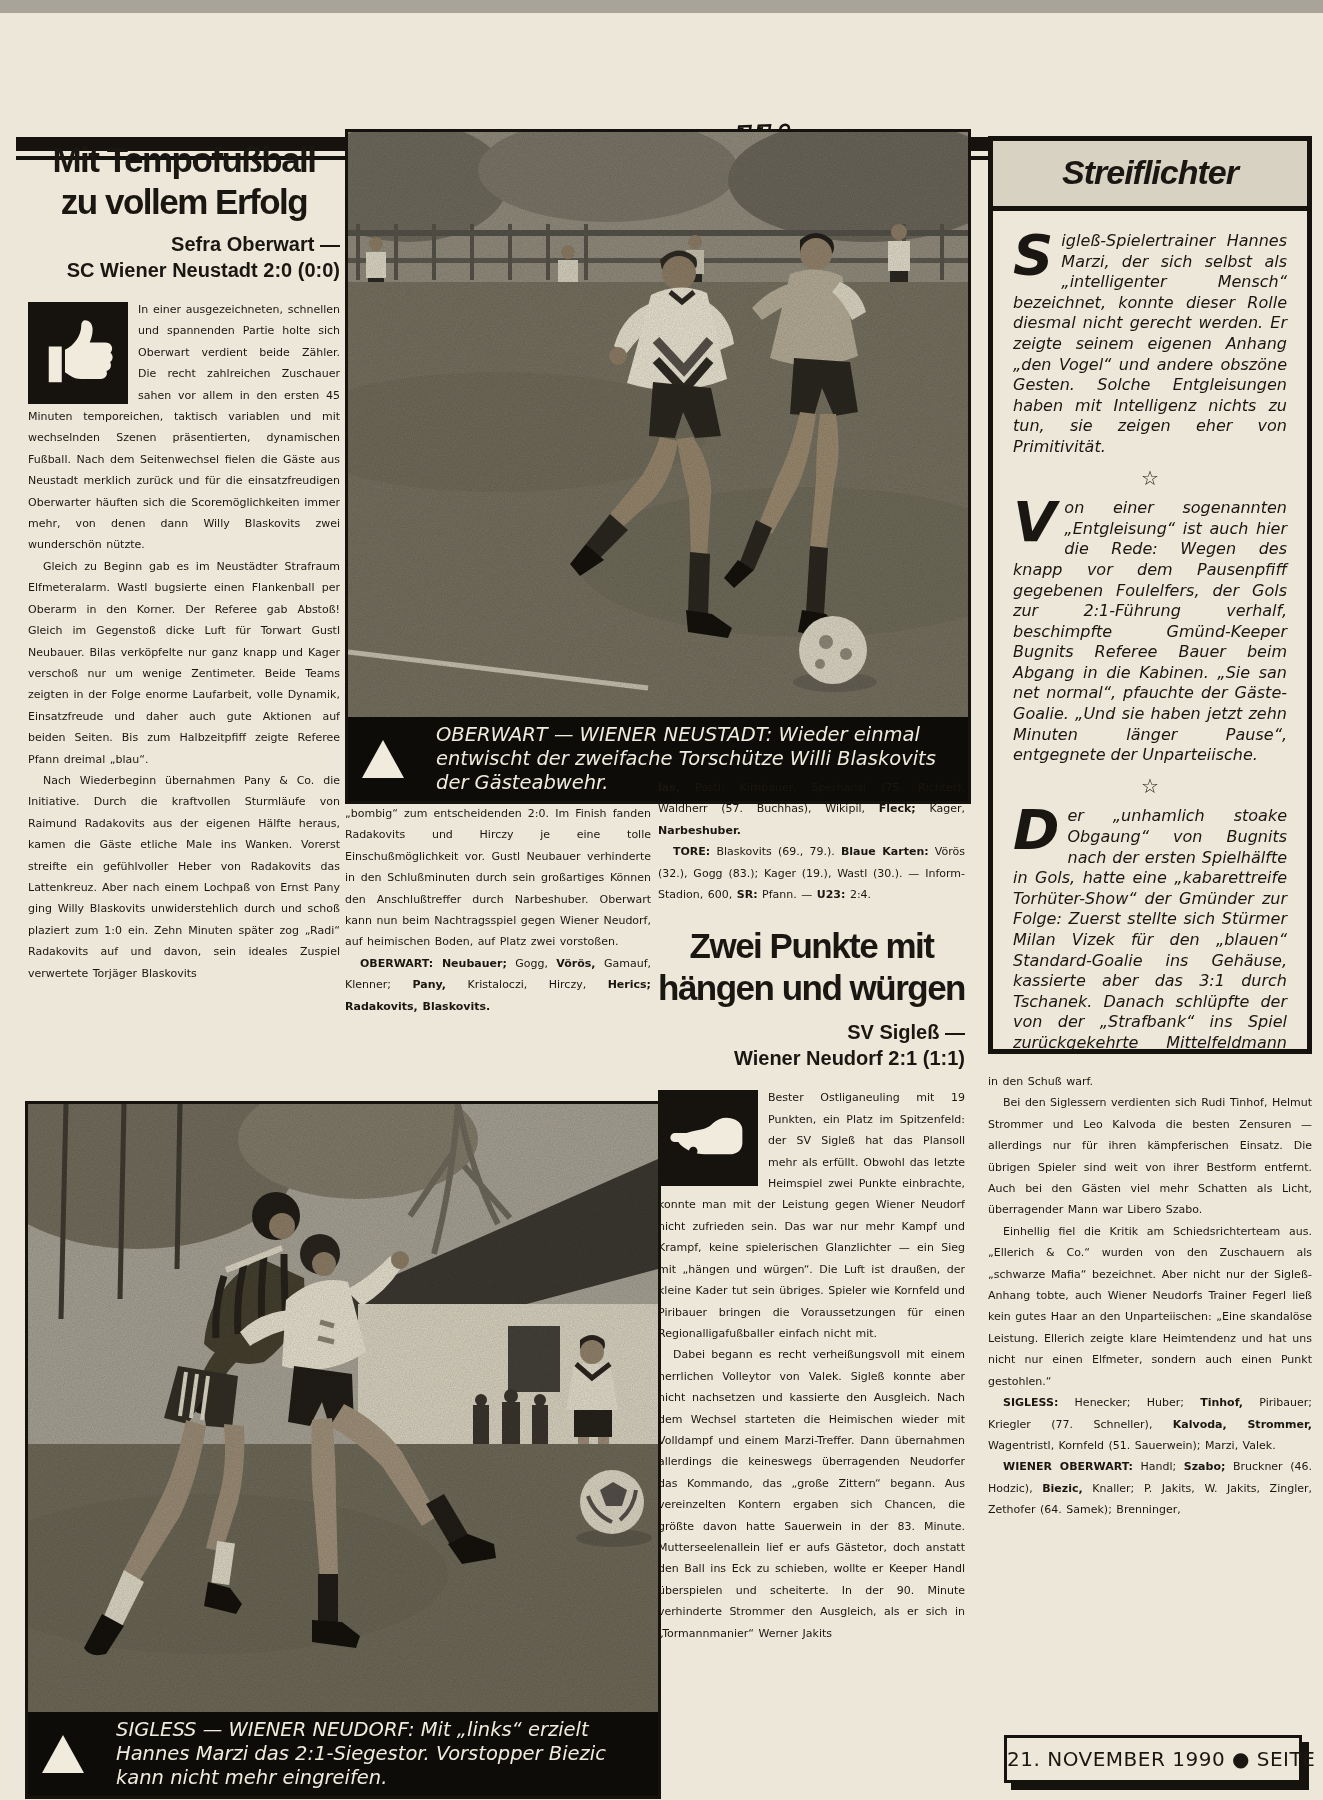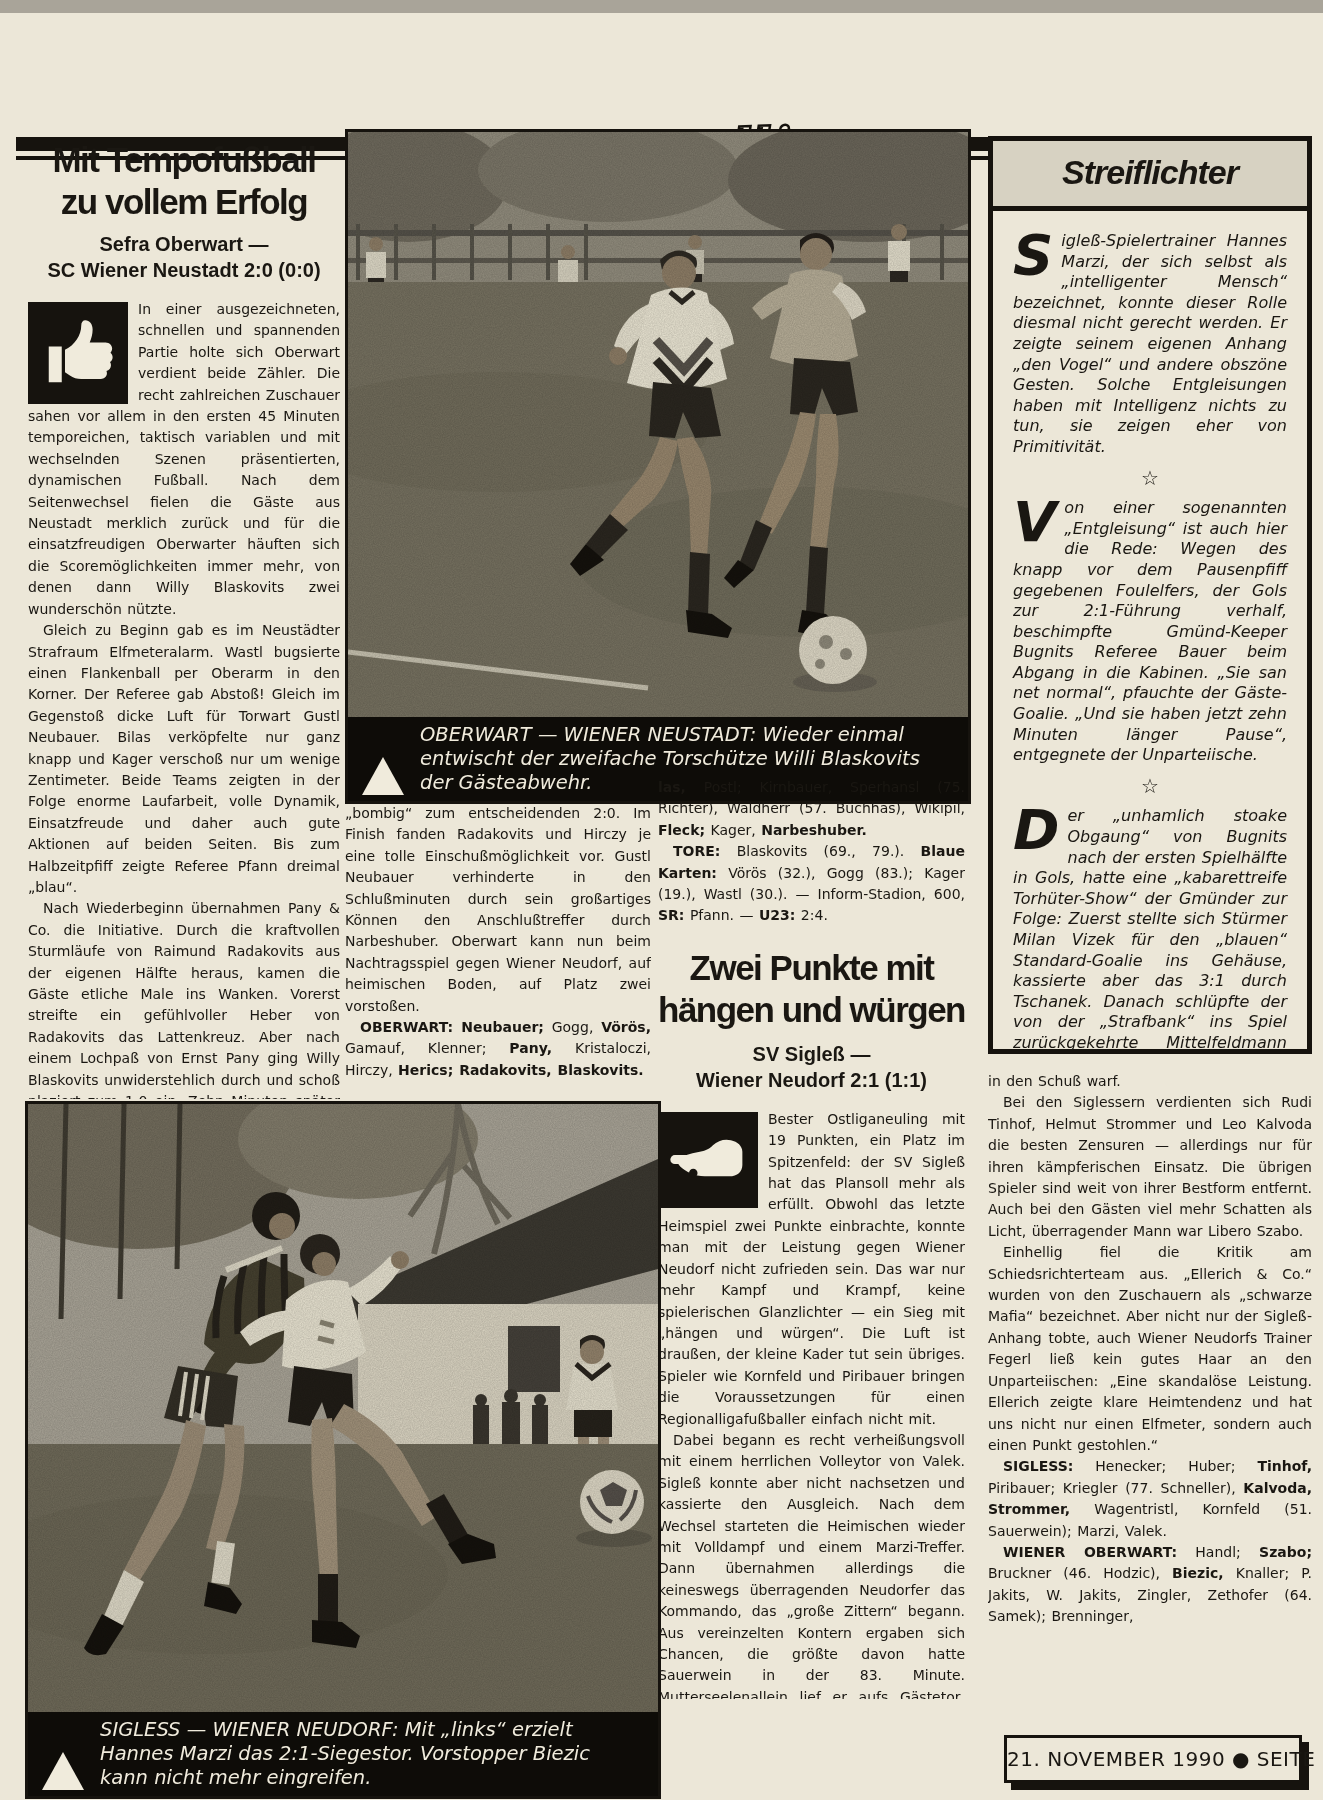--- a/index.html
+++ b/index.html
@@ -10,39 +10,39 @@
 .masthead{position:absolute;left:16px;right:16px;top:106px;height:58px;display:flex;align-items:center;gap:6px}
 .mbar{flex:1}
 .mbar .thick{height:14px;background:#16130e}
 .mbar .thin{height:4px;background:#16130e;margin-top:5px}
 .mast-center{display:flex;align-items:center;gap:6px;transform:rotate(-2deg);padding:0 4px}
 .mast-title{font-family:"DejaVu Serif",serif;font-style:italic;font-weight:bold;font-size:46px;
   color:#f2edde;-webkit-text-stroke:2.5px #16130e;text-shadow:4px 4px 0 #16130e;letter-spacing:2px;white-space:nowrap}
 
 .headline{font-family:"Liberation Sans",sans-serif;font-weight:700;font-size:35px;line-height:42px;
   text-align:center;letter-spacing:-1.5px}
-.subhead{font-family:"Liberation Sans",sans-serif;font-weight:700;font-size:20px;line-height:26px;text-align:center}
+.subhead{font-family:"Liberation Sans",sans-serif;font-weight:700;font-size:20px;line-height:26px;text-align:right}
 .subhead .nrm,.subhead .bseg{font-weight:inherit}
-.bodytxt p{font-size:14px;line-height:21.4px;text-align:justify;word-spacing:1px}
+.bodytxt p{font-size:11px;line-height:21.4px;text-align:justify;word-spacing:1px}
 .indent{text-indent:15px}
 .bseg{font-weight:700}
 .icon-box{float:left;width:100px;height:102px;background:#16130e;margin:3px 10px 2px 0;
   display:flex;align-items:center;justify-content:center}
 
 .col-left{position:absolute;left:28px;top:126px;width:312px;height:960px;overflow:hidden}
 .col-left .subhead{margin:8px 0 16px}
 .colmid-a{position:absolute;left:345px;top:790px;width:306px;height:300px;overflow:hidden}
 .colmid-b{position:absolute;left:658px;top:764px;width:307px;height:922px;overflow:hidden}
 .col-right{position:absolute;left:988px;top:1058px;width:324px;height:658px;overflow:hidden}
 .headline2{margin:20px 0 10px}
 .colmid-b .subhead{margin:6px 0 16px}
 
 .photo{position:absolute;border:3px solid #16130e;background:#7e7a6d}
 .photo svg{display:block}
-.caption{background:#0e0c08;color:#f0ebdc;display:flex;align-items:flex-end;gap:16px;padding:6px 14px;min-height:58px}
+.caption{background:#0e0c08;color:#f0ebdc;display:flex;align-items:center;gap:32px;padding:6px 14px;min-height:58px}
 .tri{width:0;height:0;border-left:21px solid transparent;border-right:21px solid transparent;
   border-bottom:38px solid #f0ebdc;flex:none}
 .caption p{font-style:italic;font-size:19.5px;line-height:24px}
 .photo1{left:345px;top:116px;width:626px}
 .photo2{left:25px;top:1088px;width:636px}
 
 .sidebar{position:absolute;left:988px;top:123px;width:324px;height:918px;border:5px solid #16130e;
   background:#ece7d8;overflow:hidden}
 .sidebar-head{background:#d7d2c2;border-bottom:5px solid #16130e;text-align:center;padding:12px 16px 14px}
 .sidebar-head span{font-family:"Liberation Sans",sans-serif;font-style:italic;font-weight:700;font-size:34px;letter-spacing:-1px}

